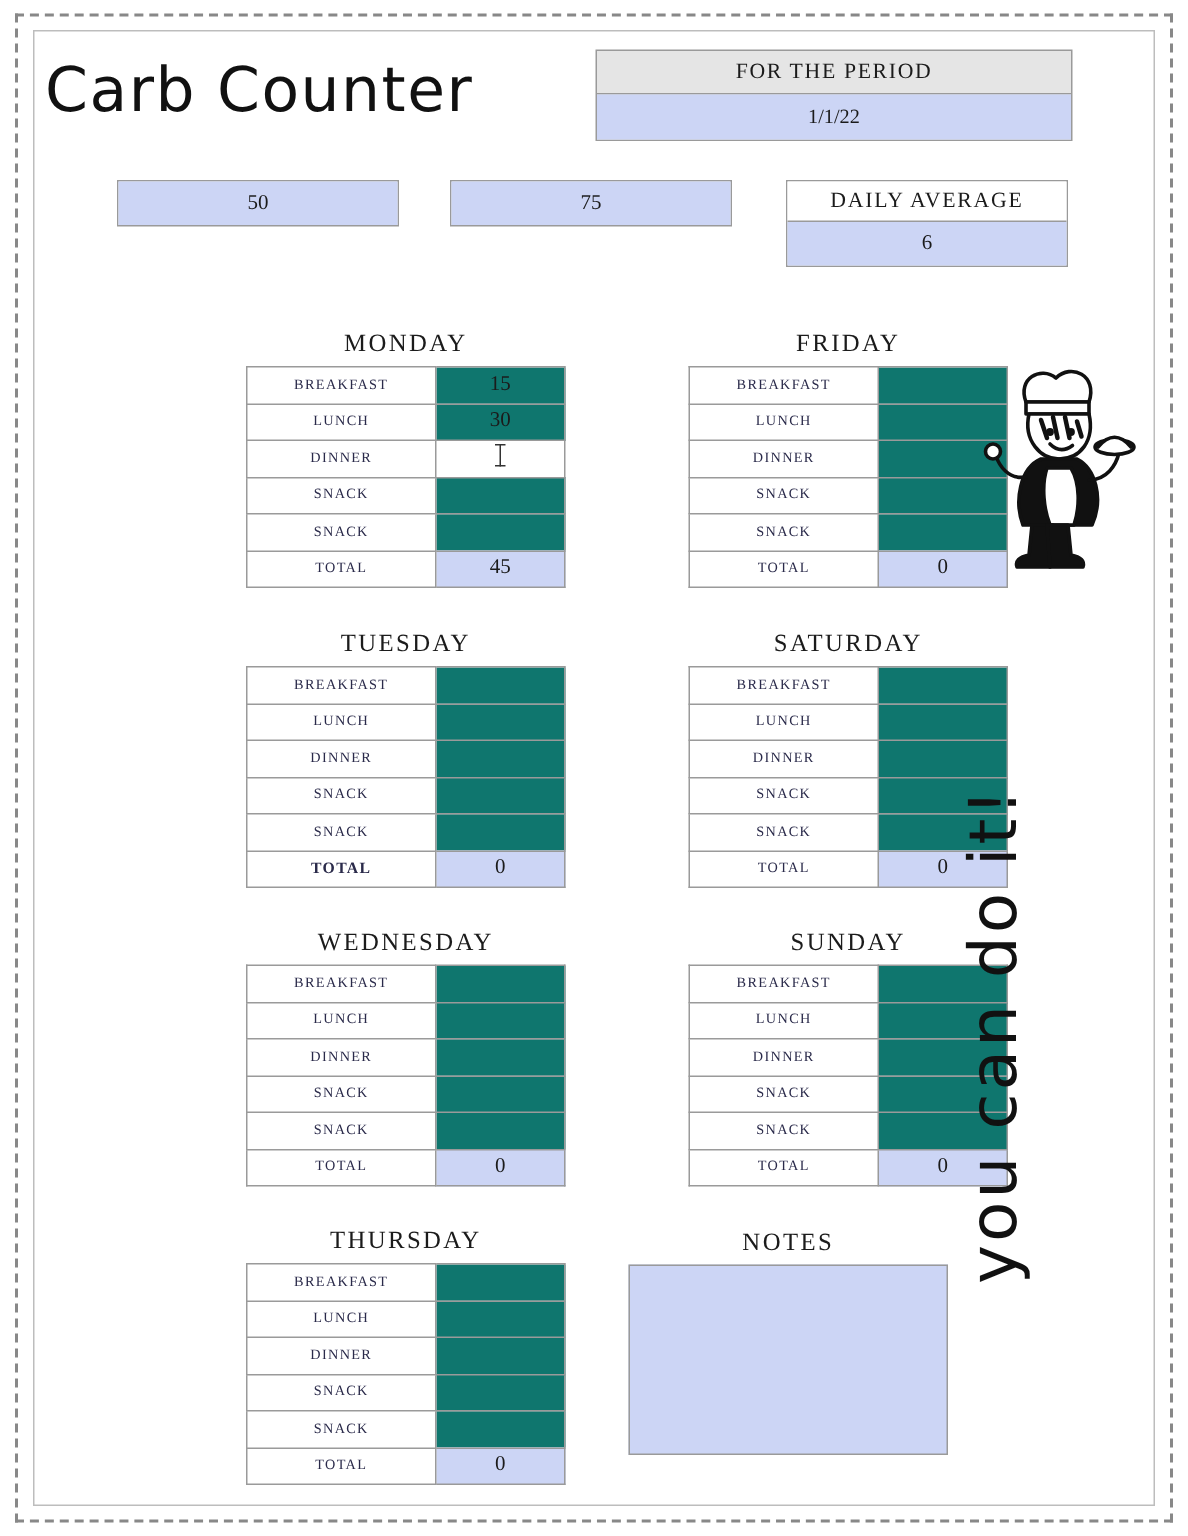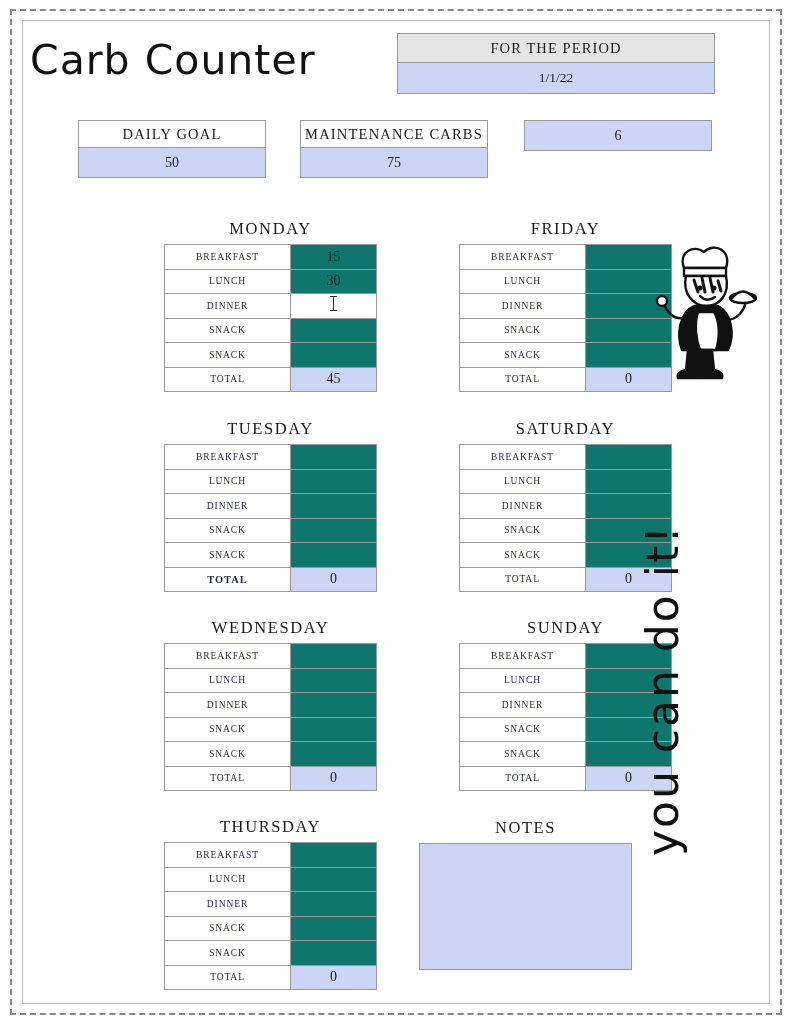--- a/index.html
+++ b/index.html
@@ -199,28 +199,27 @@
   <div class="inner-frame"></div>
 
   <div class="title">Carb Counter</div>
 
   <div class="period-box">
     <div class="period-label">FOR THE PERIOD</div>
     <div class="period-value">1/1/22</div>
   </div>
 
   <div class="stat s1">
-    <div class="stat-label">DAILY GOAL</div>
     <div class="stat-value">50</div>
   </div>
   <div class="stat s2">
-    <div class="stat-label">MAINTENANCE CARBS</div>
     <div class="stat-value">75</div>
   </div>
   <div class="stat s3">
+    <div class="stat-label">DAILY AVERAGE</div>
     <div class="stat-value">6</div>
   </div>
 
   <div class="day-block" style="left:124px; top:219px;">
     <div class="day-heading">MONDAY</div>
     <table class="day">
       <tbody>
           <tr>
         <td class="lbl">BREAKFAST</td>
         <td class="val">15</td>

